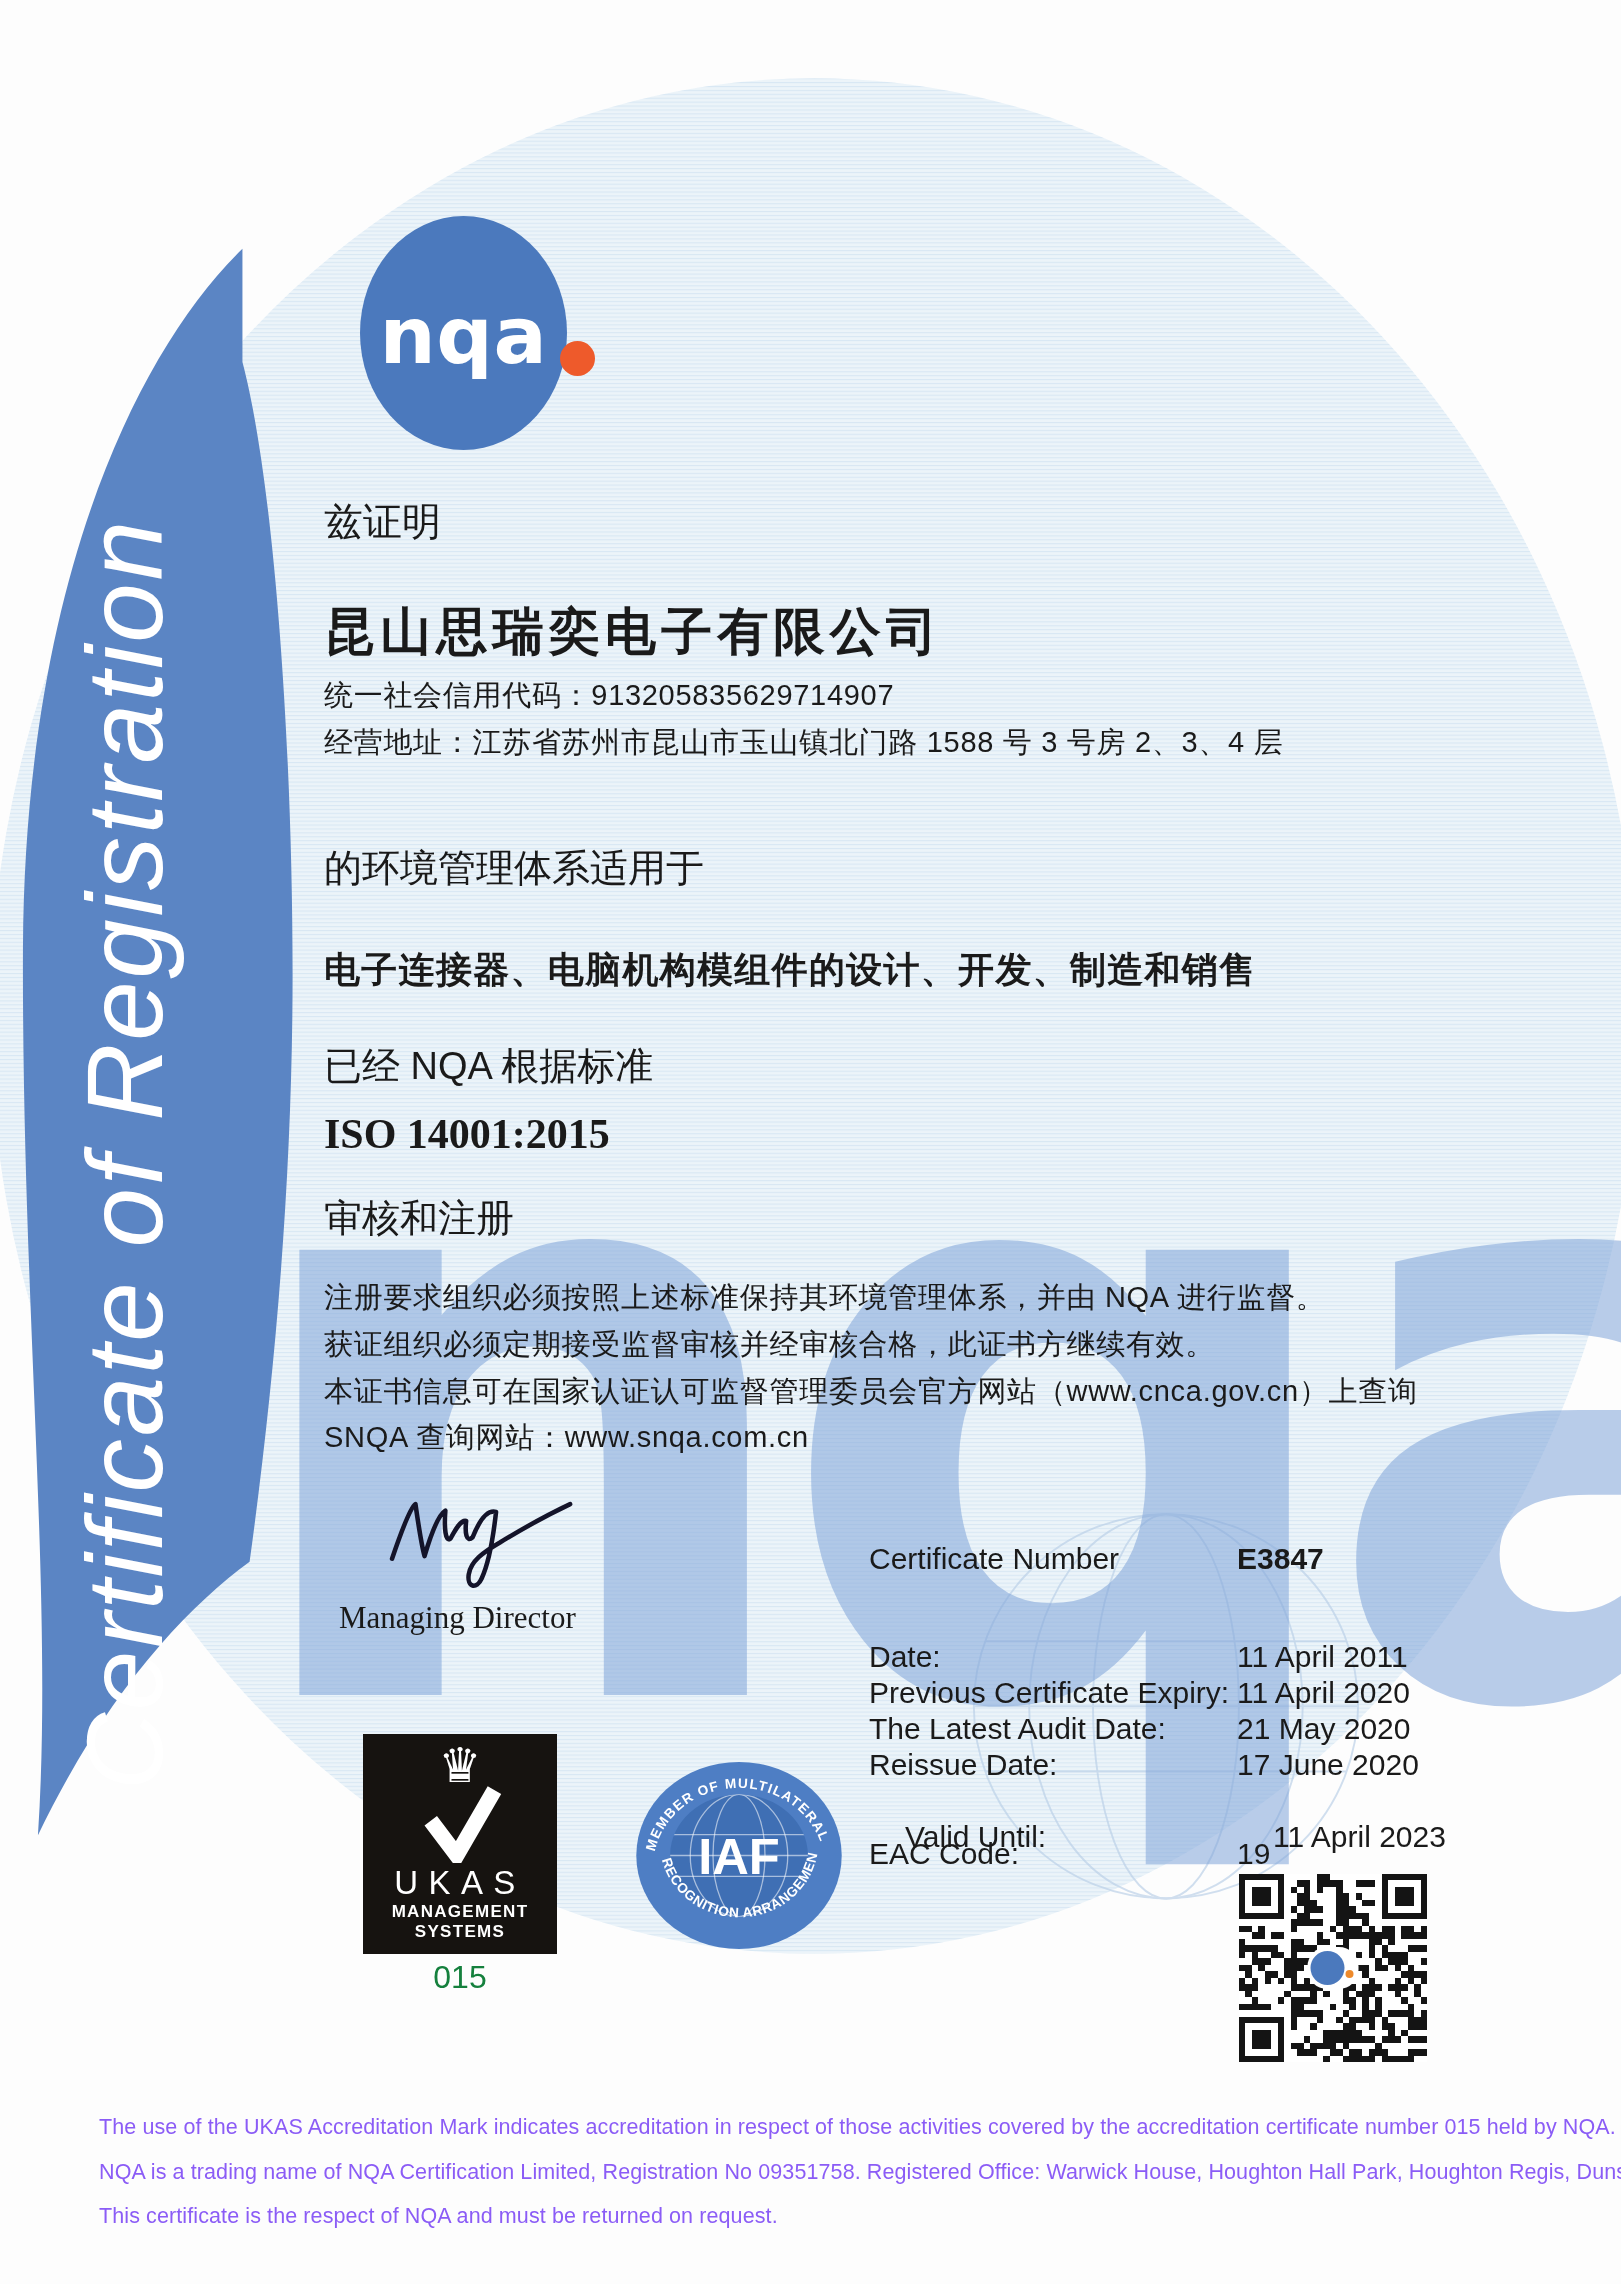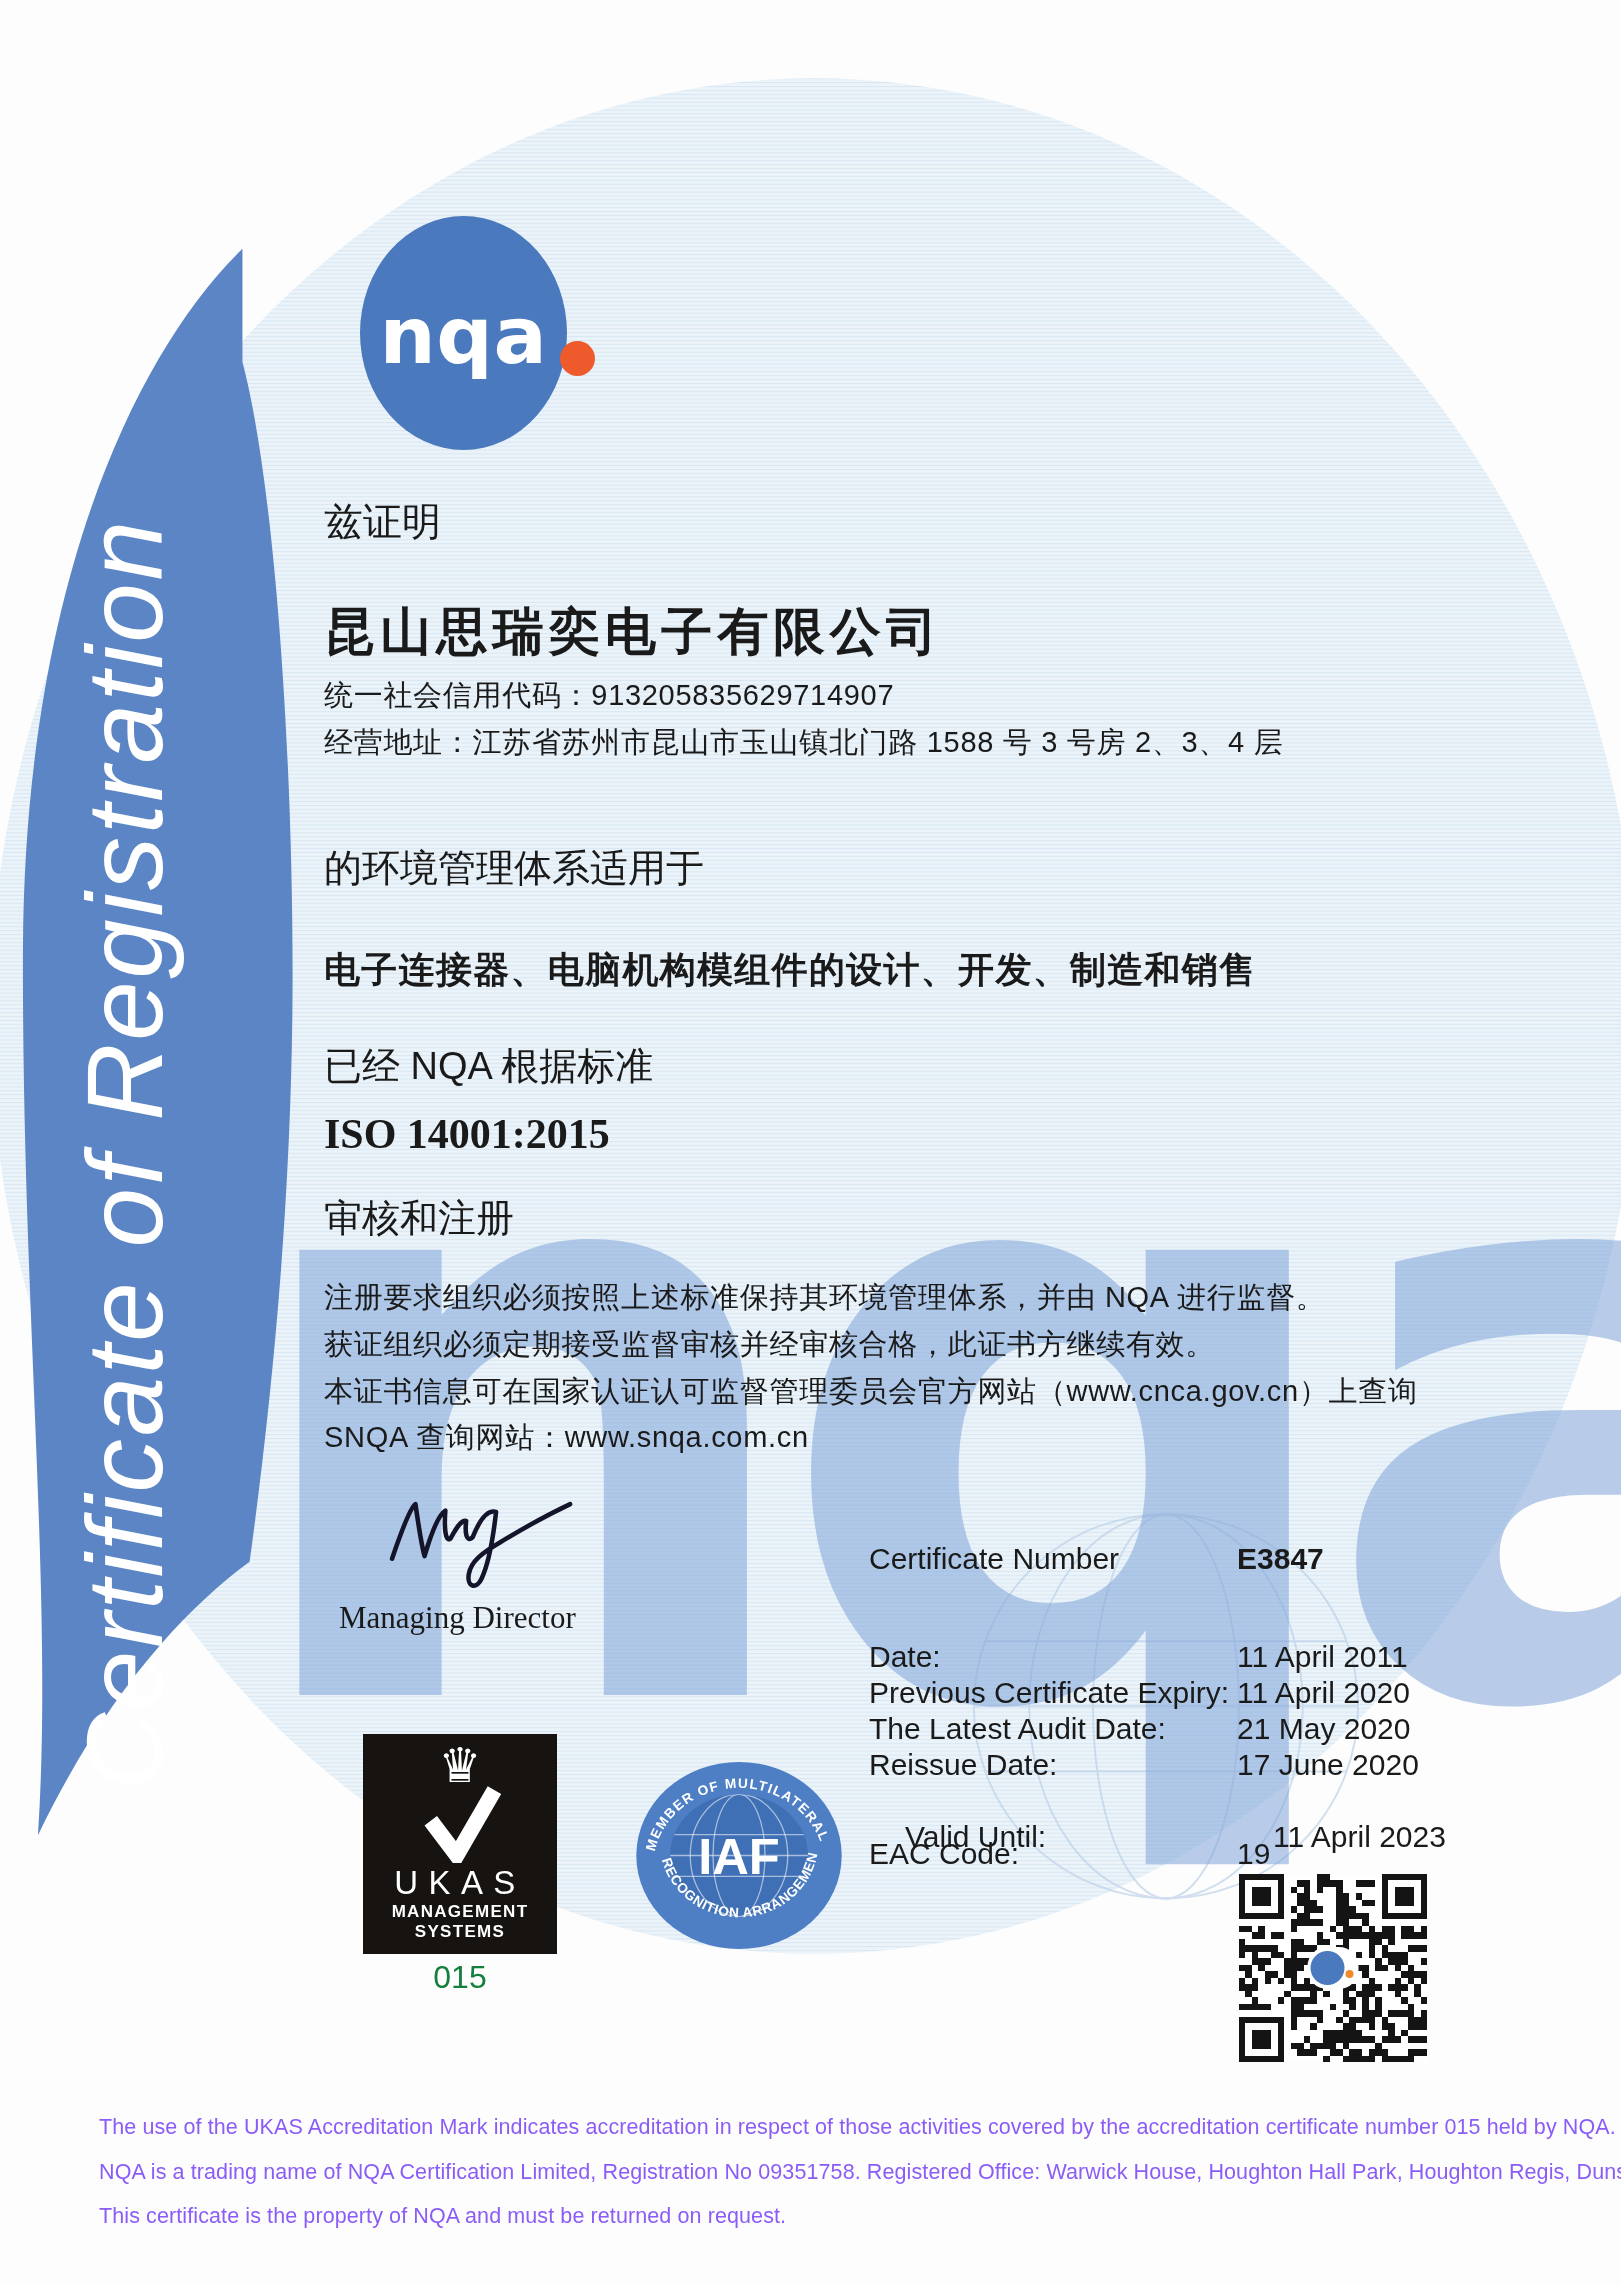--- a/index.html
+++ b/index.html
@@ -496,16 +496,16 @@
         <rect x="0" y="22" width="7" height="7" fill="#141414"></rect>
         <rect x="1" y="23" width="5" height="5" fill="#ffffff"></rect>
         <rect x="2" y="24" width="3" height="3" fill="#141414"></rect>
       </svg><div class="qr-center">
         <div class="qr-logo-circle"></div>
         <div class="qr-logo-dot"></div>
       </div></div>
 
   <div class="abs foot f0">The use of the UKAS Accreditation Mark indicates accreditation in respect of those activities covered by the accreditation certificate number 015 held by NQA.</div>
   <div class="abs foot f1">NQA is a trading name of NQA Certification Limited, Registration No 09351758. Registered Office: Warwick House, Houghton Hall Park, Houghton Regis, Dunstable, LU5 5ZX, UK.</div>
-  <div class="abs foot f2">This certificate is the property of NQA and must be returned on request.</div>
+  <div class="abs foot f2">This certificate is the respect of NQA and must be returned on request.</div>
 
 </div>
 
 
 </body></html>

